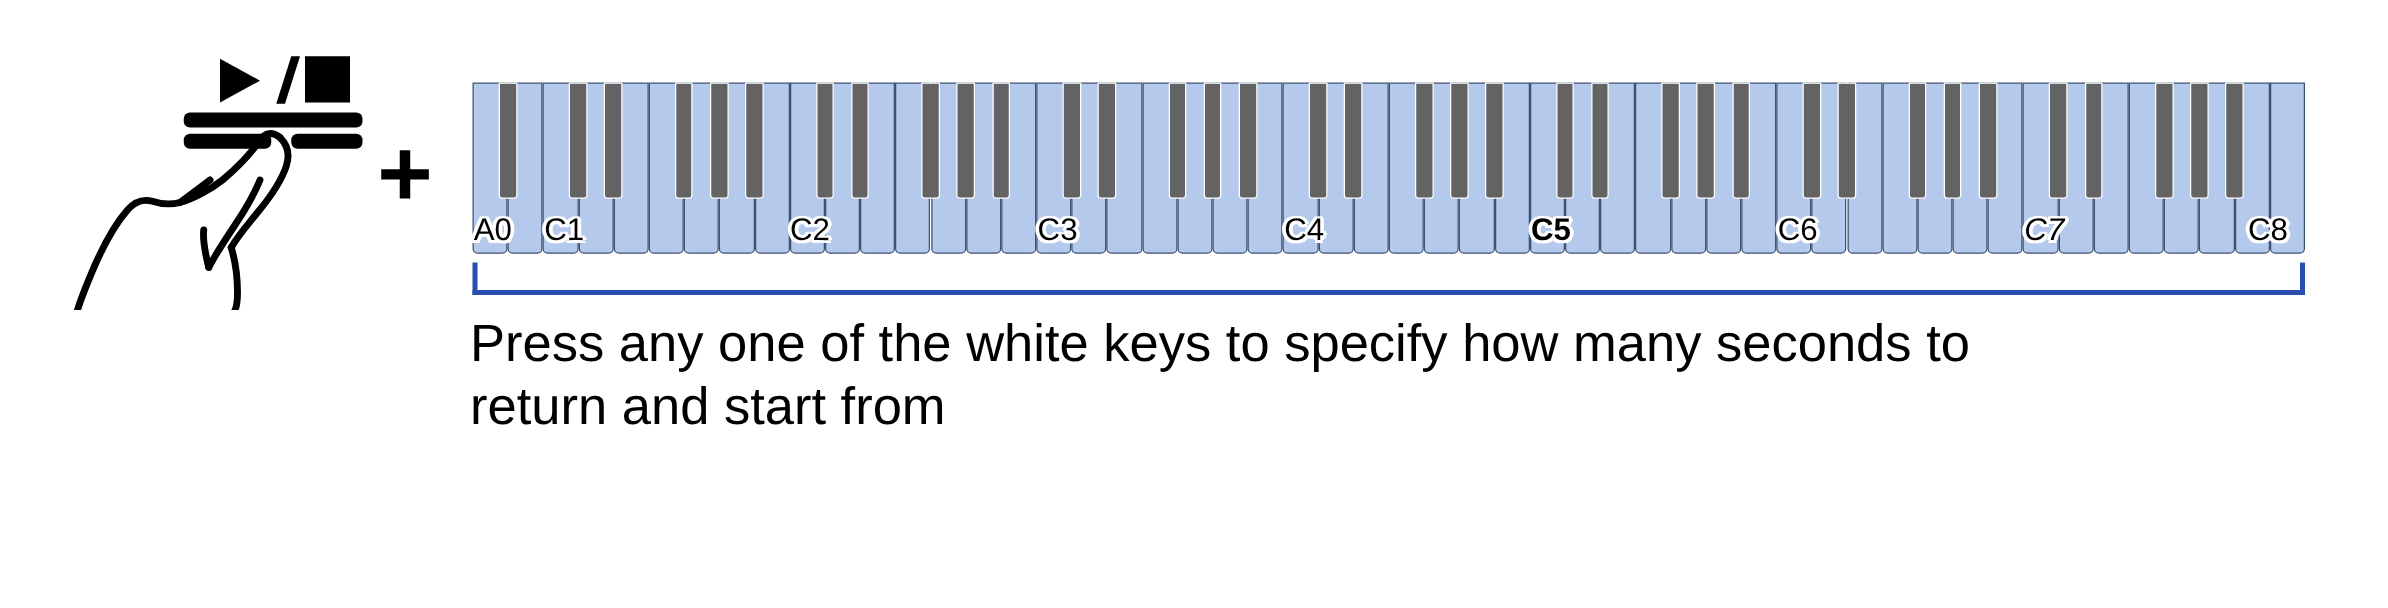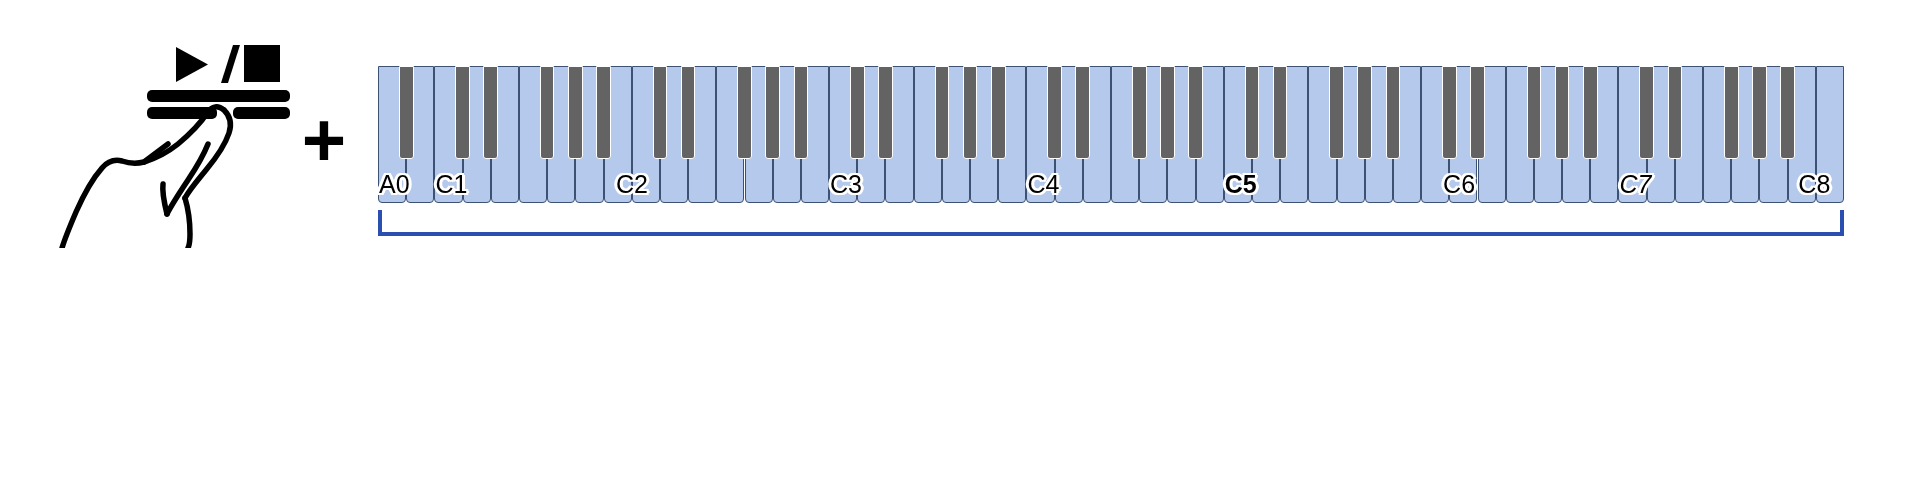--- a/index.html
+++ b/index.html
@@ -188,21 +188,21 @@
         <div class="black-key" style="left: 105.439px; width: 14.66px;"></div>
         <div class="white-key" style="left: 112.769px; width: 28.1923px;"></div>
         <div class="white-key" style="left: 140.962px; width: 28.1923px;"></div>
         <div class="black-key" style="left: 161.824px; width: 14.66px;"></div>
         <div class="white-key" style="left: 169.154px; width: 28.1923px;"></div>
         <div class="black-key" style="left: 190.016px; width: 14.66px;"></div>
         <div class="white-key" style="left: 197.346px; width: 28.1923px;"></div>
         <div class="black-key" style="left: 218.208px; width: 14.66px;"></div>
         <div class="white-key" style="left: 225.538px; width: 28.1923px;"></div>
         <div class="white-key" style="left: 253.731px; width: 28.1923px;"></div>
-        <div class="key-label" style="left: 238px;">C2</div>
+        <div class="key-label" style="left: 254px;">C2</div>
         <div class="black-key" style="left: 274.593px; width: 14.66px;"></div>
         <div class="white-key" style="left: 281.923px; width: 28.1923px;"></div>
         <div class="black-key" style="left: 302.785px; width: 14.66px;"></div>
         <div class="white-key" style="left: 310.115px; width: 28.1923px;"></div>
         <div class="white-key" style="left: 338.308px; width: 28.1923px;"></div>
         <div class="black-key" style="left: 359.17px; width: 14.66px;"></div>
         <div class="white-key" style="left: 366.5px; width: 28.1923px;"></div>
         <div class="black-key" style="left: 387.362px; width: 14.66px;"></div>
         <div class="white-key" style="left: 394.692px; width: 28.1923px;"></div>
         <div class="black-key" style="left: 415.555px; width: 14.66px;"></div>
@@ -240,21 +240,21 @@
         <div class="black-key" style="left: 894.824px; width: 14.66px;"></div>
         <div class="white-key" style="left: 902.154px; width: 28.1923px;"></div>
         <div class="white-key" style="left: 930.346px; width: 28.1923px;"></div>
         <div class="black-key" style="left: 951.208px; width: 14.66px;"></div>
         <div class="white-key" style="left: 958.538px; width: 28.1923px;"></div>
         <div class="black-key" style="left: 979.401px; width: 14.66px;"></div>
         <div class="white-key" style="left: 986.731px; width: 28.1923px;"></div>
         <div class="black-key" style="left: 1007.59px; width: 14.66px;"></div>
         <div class="white-key" style="left: 1014.92px; width: 28.1923px;"></div>
         <div class="white-key" style="left: 1043.12px; width: 28.1923px;"></div>
-        <div class="key-label" style="left: 1044.12px; padding-left: 21px;">C6</div>
+        <div class="key-label" style="left: 1044.12px;">C6</div>
         <div class="black-key" style="left: 1063.98px; width: 14.66px;"></div>
         <div class="white-key" style="left: 1071.31px; width: 28.1923px;"></div>
         <div class="black-key" style="left: 1092.17px; width: 14.66px;"></div>
         <div class="white-key" style="left: 1099.5px; width: 28.1923px;"></div>
         <div class="white-key" style="left: 1127.69px; width: 28.1923px;"></div>
         <div class="black-key" style="left: 1148.55px; width: 14.66px;"></div>
         <div class="white-key" style="left: 1155.88px; width: 28.1923px;"></div>
         <div class="black-key" style="left: 1176.75px; width: 14.66px;"></div>
         <div class="white-key" style="left: 1184.08px; width: 28.1923px;"></div>
         <div class="black-key" style="left: 1204.94px; width: 14.66px;"></div>
@@ -272,14 +272,18 @@
         <div class="white-key" style="left: 1381.42px; width: 28.1923px;"></div>
         <div class="black-key" style="left: 1402.29px; width: 14.66px;"></div>
         <div class="white-key" style="left: 1409.62px; width: 28.1923px;"></div>
         <div class="white-key" style="left: 1437.81px; width: 28.1923px;"></div>
         <div class="key-label" style="left: 1420.33px;">C8</div>
       </div>
   </div>
 
   <div id="range-bracket"></div>
 
+  <div id="caption">
+    <span class="line">Press any one of the white keys to specify how many seconds to</span>
+    <span class="line">return and start from</span>
+  </div>
 
 </div>
 
 </body></html>

